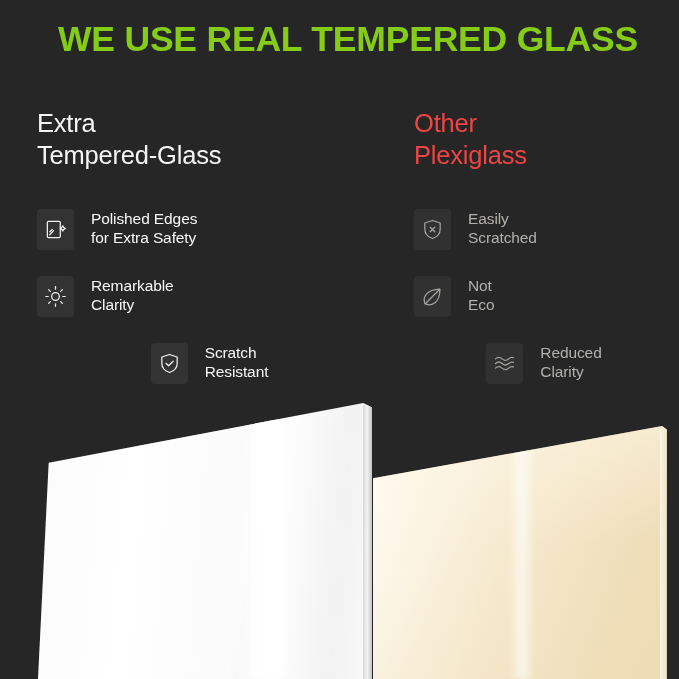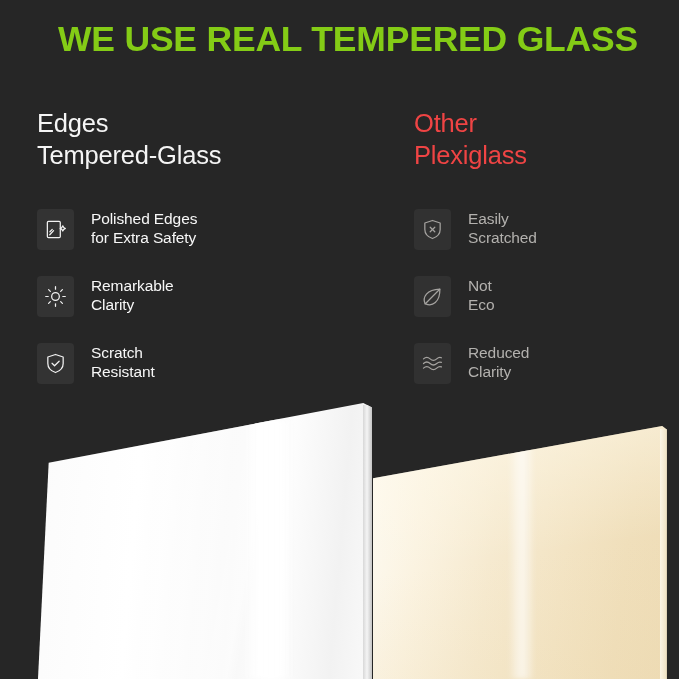--- a/index.html
+++ b/index.html
@@ -58,21 +58,21 @@
     top: 99px;
     left: 0;
     right: 0;
   }
   .feature {
     display: flex;
     align-items: center;
     height: 44px;
     margin-bottom: 23px;
   }
-  .feature:last-child { margin-bottom: 16px; }
+  .feature:last-child { margin-bottom: 16px; justify-content: center; }
 
   .icon-tile {
     flex: 0 0 auto;
     width: 37px;
     height: 41px;
     border-radius: 4px;
     background: #333333;
     display: flex;
     align-items: center;
     justify-content: center;
@@ -214,21 +214,21 @@
   }
 </style>
 </head>
 <body>
 
 <div id="infographic">
 
   <div class="headline">WE USE REAL TEMPERED GLASS</div>
 
   <div class="column left">
-    <div class="col-heading">Edges
+    <div class="col-heading">Extra
 Tempered-Glass</div>
 
     <div class="features">
 
       <div class="feature">
         <span class="icon-tile">
           <svg width="23" height="23" viewBox="0 0 24 24" fill="none" stroke="#f2f2f2" stroke-width="1.3" stroke-linecap="round" stroke-linejoin="round">
             <rect x="3.5" y="3.5" width="13.5" height="17" rx="1.2"></rect>
             <path d="M6 17.5 L10 13.2"></path>
             <path d="M6.2 14.4 L8.6 11.9"></path>

